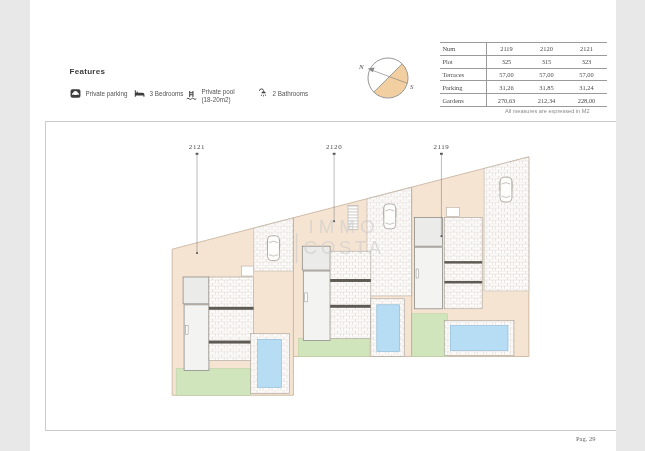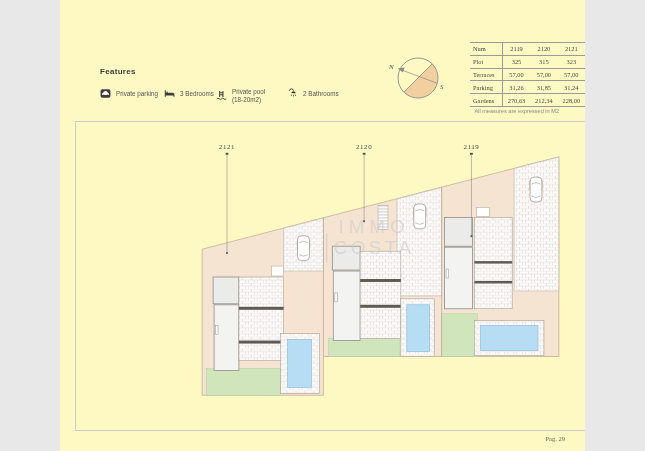--- a/index.html
+++ b/index.html
@@ -1,17 +1,17 @@
 <!DOCTYPE html>
 <html><head>
 <meta charset="utf-8">
 <style>
   html,body{margin:0;padding:0;background:#e8e8e8;}
   .page{
-    position:relative;width:525px;height:451px;background:#fef9c3;
+    position:relative;width:586px;height:451px;background:#ffffff;
     font-family:"Liberation Sans",sans-serif;overflow:hidden;margin:0 auto;
   }
   .features-title{
     position:absolute;left:40px;top:67px;font-size:8px;font-weight:bold;
     color:#3c3c3c;letter-spacing:.3px;
   }
   .feature-item{position:absolute;top:88px;display:flex;align-items:center;gap:5px;}
   .feature-item .flabel{font-size:6.3px;color:#555;line-height:1.25;}
   .fi-1{left:40px;} .fi-2{left:104px;} .fi-3{left:156px;} .fi-4{left:227px;}
   .ficon{width:11px;height:11px;flex:0 0 auto;}

